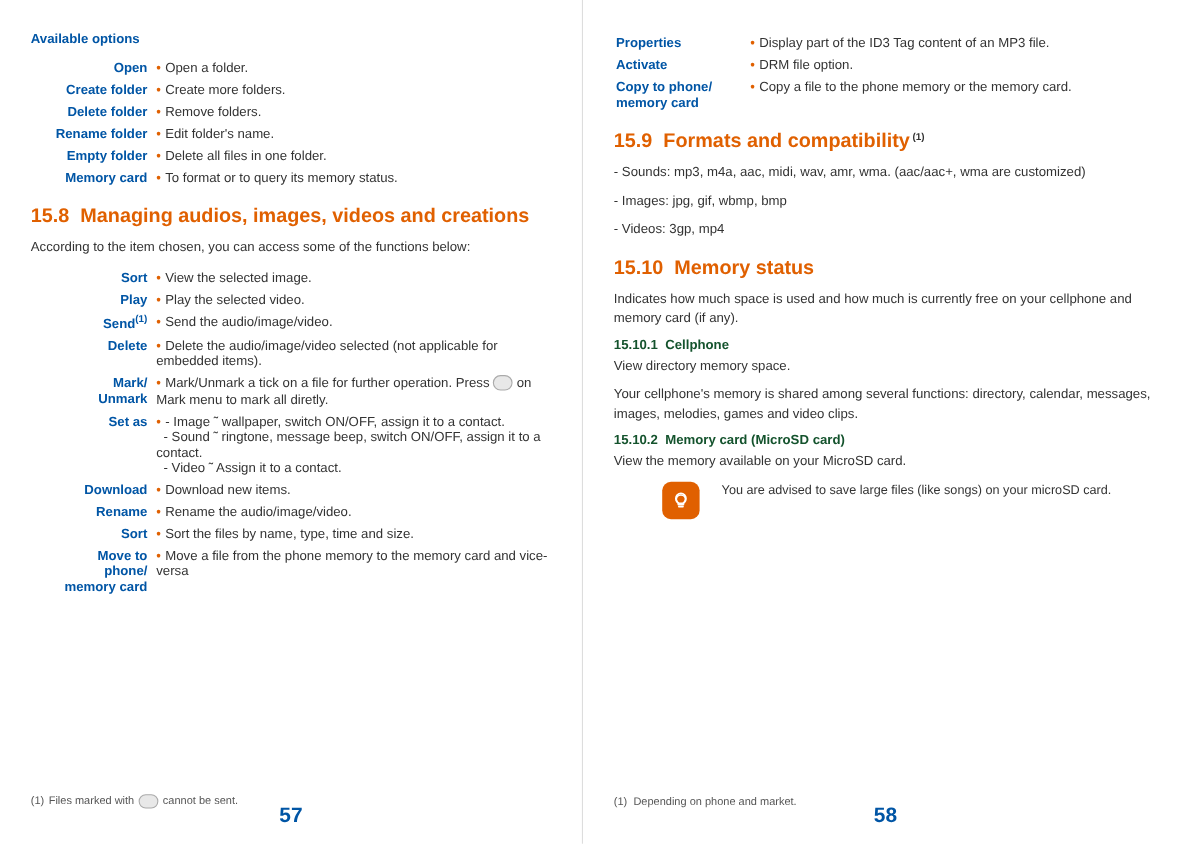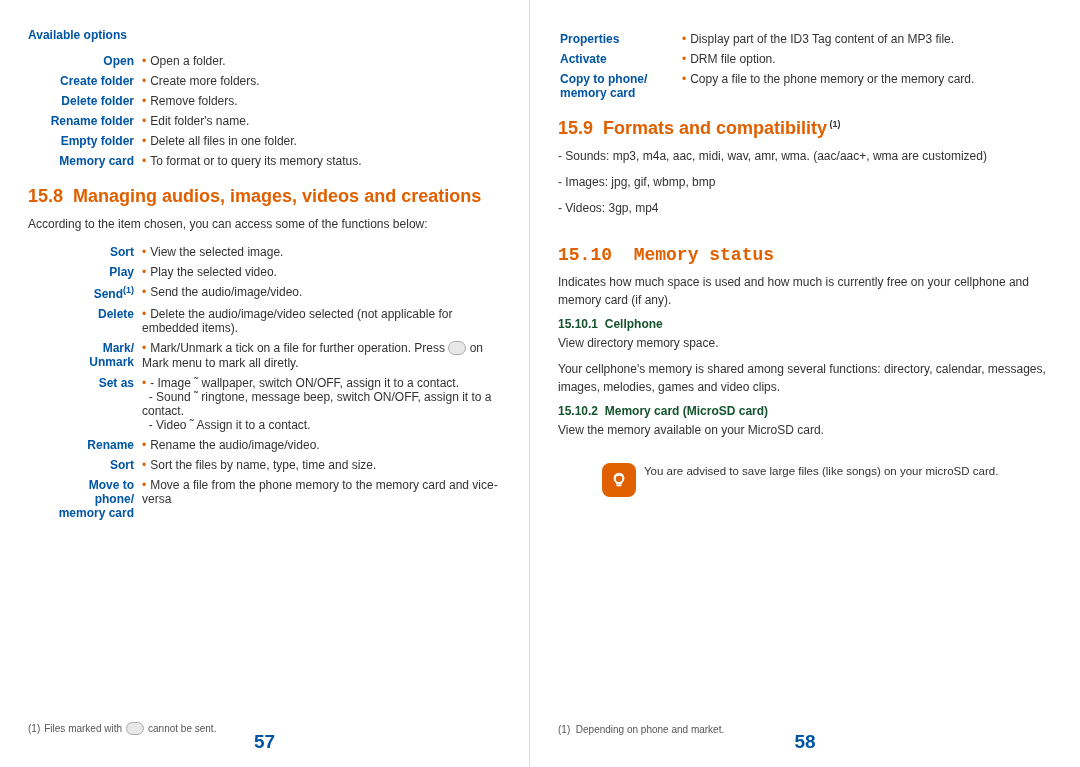--- a/index.html
+++ b/index.html
@@ -99,22 +99,22 @@
       position: absolute;
       bottom: 32px;
       left: 28px;
       right: 28px;
       font-size: 10px;
       color: #555;
     }
     .tip-box {
       display: flex;
       align-items: flex-start;
-      margin-top: 24px;
-      gap: 8px;
+      margin-top: 10px;
+      gap: 20px;
       padding-left: 44px;
     }
     .tip-icon {
       width: 34px;
       height: 34px;
       border-radius: 8px;
       background: #e06000;
       display: flex;
       align-items: center;
       justify-content: center;
@@ -219,20 +219,24 @@
         </tr>
         <tr>
           <td class="label">Set as</td>
           <td class="desc">
             <span class="bullet">•</span>- Image ˜ wallpaper, switch ON/OFF, assign it to a contact.<br>
             &nbsp;&nbsp;- Sound ˜ ringtone, message beep, switch ON/OFF, assign it to a contact.<br>
             &nbsp;&nbsp;- Video ˜ Assign it to a contact.
           </td>
         </tr>
         <tr>
+          <td class="label">Download</td>
+          <td class="desc"><span class="bullet">•</span>Download new items.</td>
+        </tr>
+        <tr>
           <td class="label">Rename</td>
           <td class="desc"><span class="bullet">•</span>Rename the audio/image/video.</td>
         </tr>
         <tr>
           <td class="label">Sort</td>
           <td class="desc"><span class="bullet">•</span>Sort the files by name, type, time and size.</td>
         </tr>
         <tr>
           <td class="label">Move to<br>phone/<br>memory card</td>
           <td class="desc"><span class="bullet">•</span>Move a file from the phone memory to the memory card and vice-versa</td>
@@ -270,21 +274,21 @@
     </table>
 
     <div class="chapter-title">
       <span style="color:#e06000;">15.9</span>&nbsp;&nbsp;<span>Formats and compatibility</span><sup class="sup-text" style="color:#333;font-size:9px;">&nbsp;(1)</sup>
     </div>
 
     <div class="body-text">- Sounds: mp3, m4a, aac, midi, wav, amr, wma. (aac/aac+, wma are customized)</div>
     <div class="body-text">- Images: jpg, gif, wbmp, bmp</div>
     <div class="body-text">- Videos: 3gp, mp4</div>
 
-    <div class="chapter-title" style="margin-top:28px;font-family:Liberation Mono, monospace;">
+    <div class="chapter-title" style="margin-top:16px;">
       <span style="color:#e06000;">15.10</span>&nbsp;&nbsp;<span>Memory status</span>
     </div>
 
     <div class="body-text">Indicates how much space is used and how much is currently free on your cellphone and memory card (if any).</div>
 
     <div class="sub-heading">
       <span>15.10.1</span>&nbsp;&nbsp;<span>Cellphone</span>
     </div>
     <div class="body-text">View directory memory space.</div>
     <div class="body-text">Your cellphone's memory is shared among several functions: directory, calendar, messages, images, melodies, games and video clips.</div>

